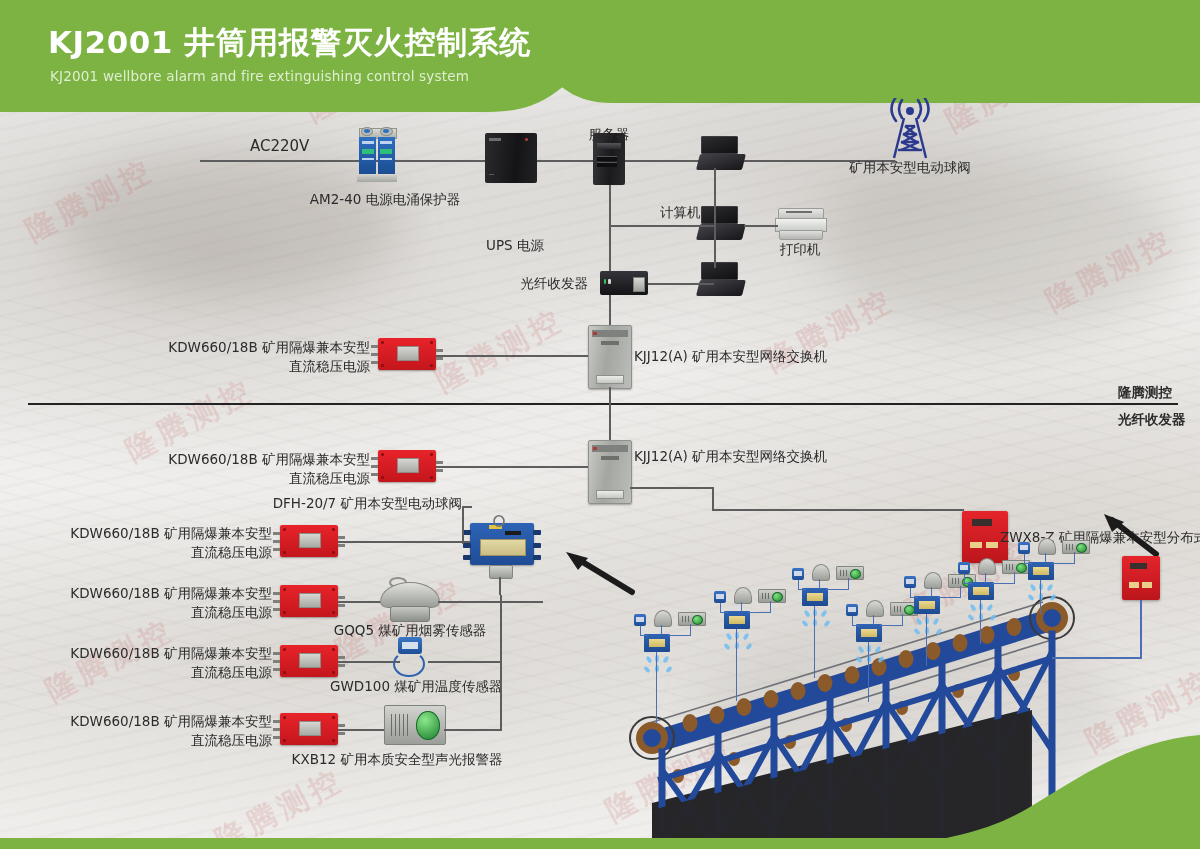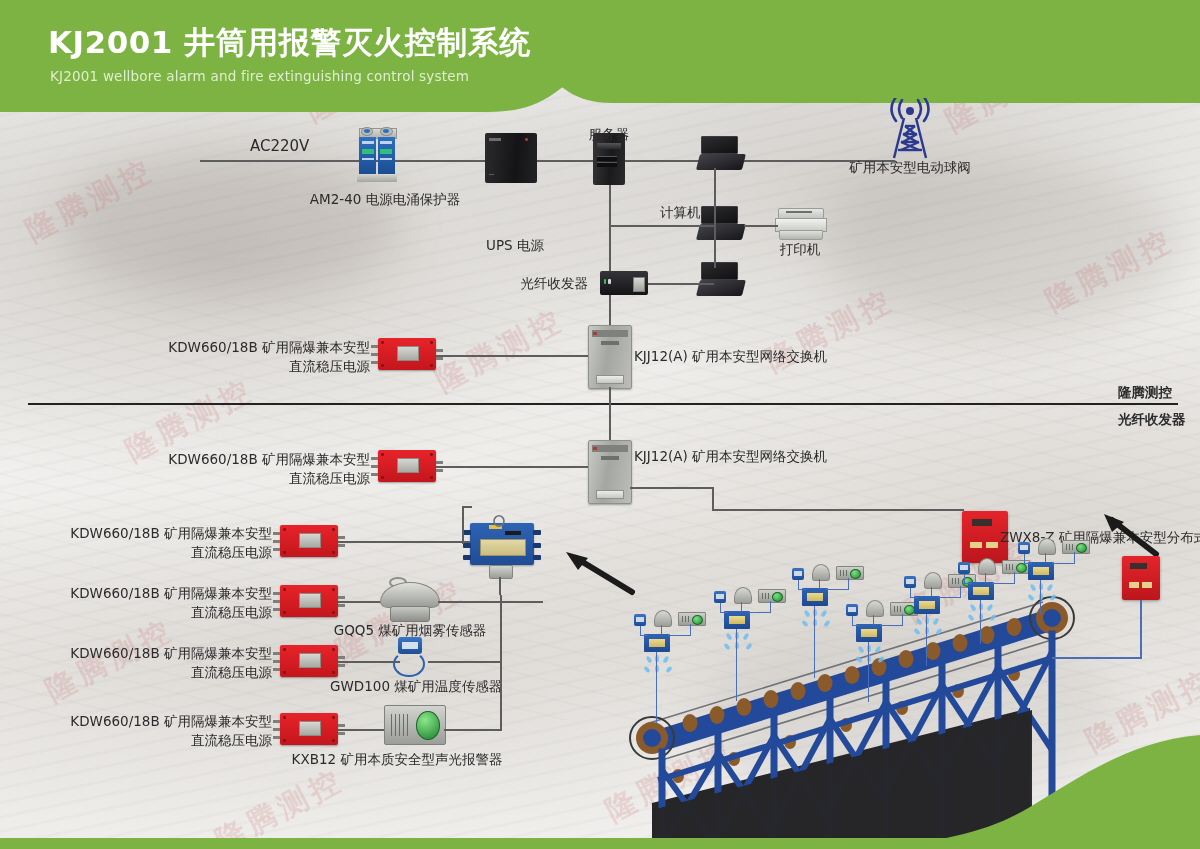--- a/index.html
+++ b/index.html
@@ -412,20 +412,21 @@
       <div class="ear" style="right:-7px;top:20px;"></div>
     <div class="ear" style="right:-7px;top:32px;"></div>
   </div>
   <div class="dev" style="left:492px;top:512px;width:14px;height:12px;">
     <svg width="14" height="12" viewBox="0 0 14 12">
         <ellipse cx="7" cy="6" rx="5" ry="5.2" fill="none" stroke="#6f7174" stroke-width="1.6"></ellipse>
       </svg>
   </div>
   <div class="dev" style="left:489px;top:565px;width:22px;height:12px;background:linear-gradient(180deg,#d2d4cf,#9a9c97);border:1px solid #83857f;border-radius:2px;"></div>
   <div class="w wv" style="left:499px;top:577px;height:18px;"></div>
+  <div class="lab r" style="left:200px;top:494px;width:262px;">DFH-20/7 矿用本安型电动球阀</div>
   <div class="w wh" style="left:462px;top:506px;width:10px;"></div>
   <div class="w wv" style="left:462px;top:506px;height:38px;"></div>
 
   <div class="arrow" style="left:558px;top:548px;width:80px;height:48px;">
     <svg width="80" height="48" viewBox="0 0 80 48">
       <path d="M74,44 L18,10" stroke="#1b1b1b" stroke-width="6" stroke-linecap="round"></path>
       <path d="M8,4 L30,10 L20,22 Z" fill="#1b1b1b"></path>
     </svg>
   </div>
 

